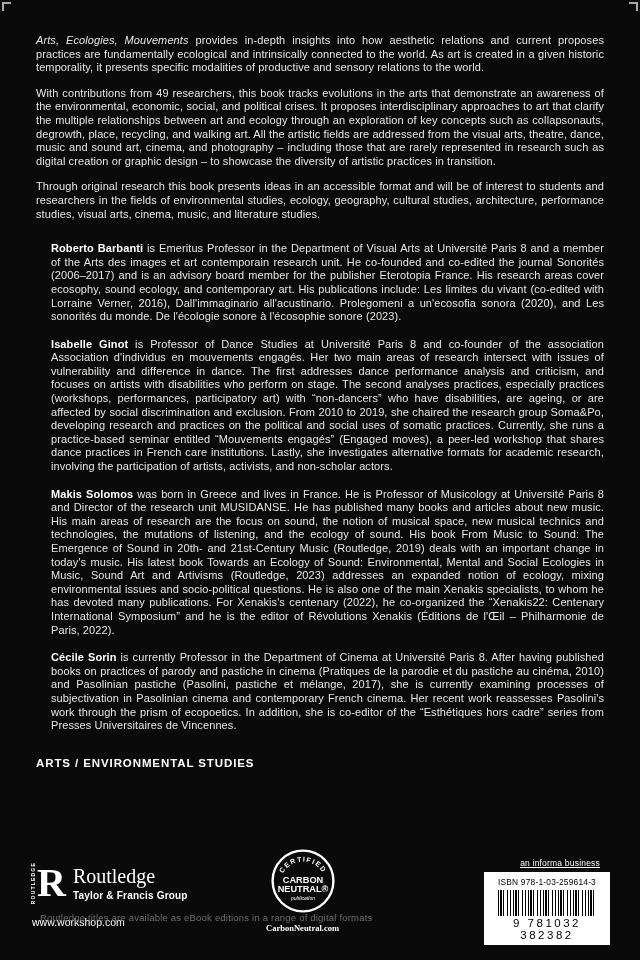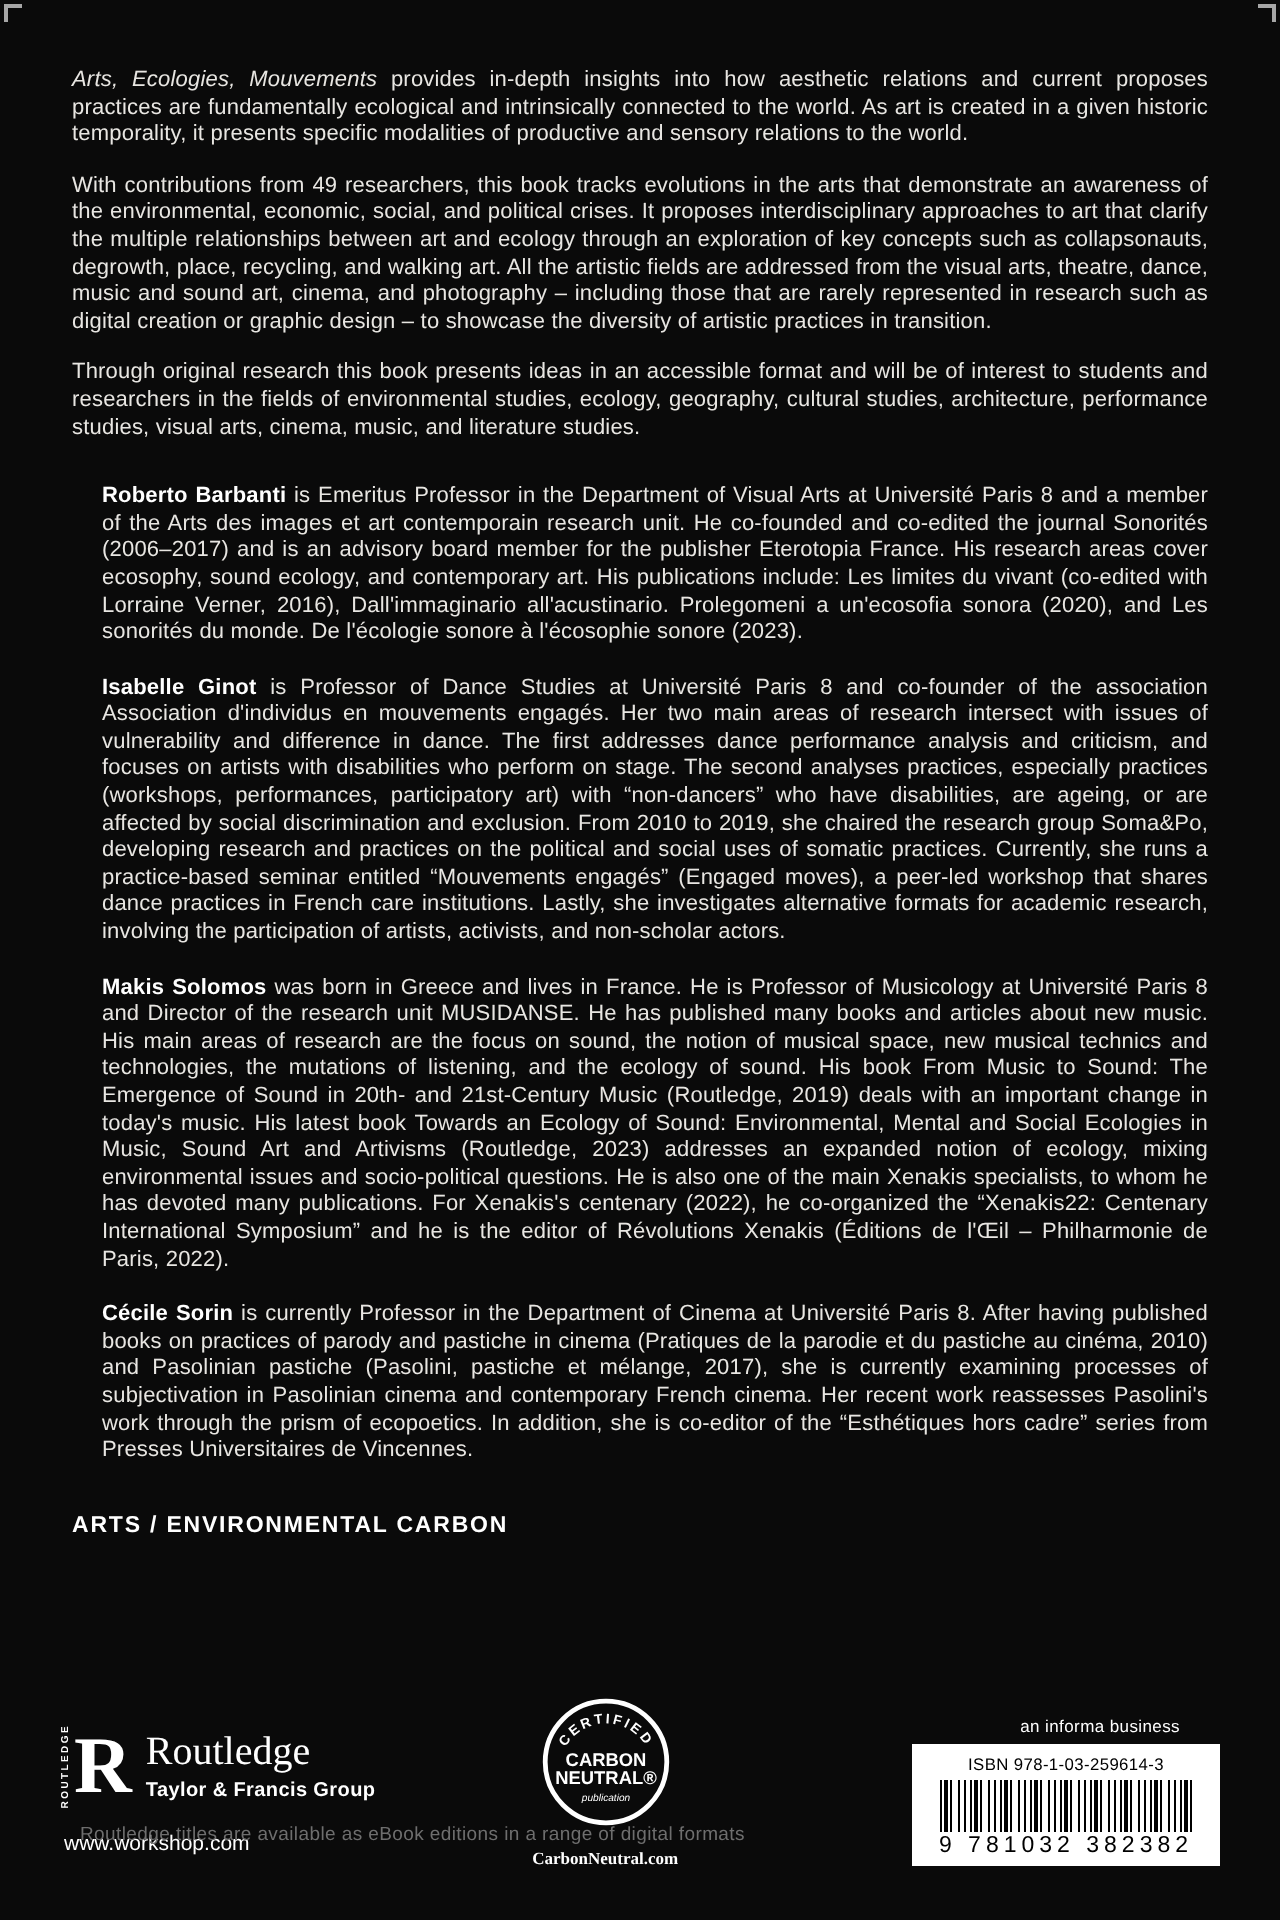--- a/index.html
+++ b/index.html
@@ -58,24 +58,24 @@
   }
   .brand { font-family: "Liberation Serif", serif; font-size: 20px; color: #fff; }
   .brand-sub { font-size: 10px; color: #fff; margin-top: 2px; letter-spacing: 0.2px; font-weight: bold; }
   .website { position: absolute; left: 2px; top: 70px; font-size: 10.5px; color: #fff; }
 
   
   .badge-wrap { position: absolute; left: 47%; top: 0; transform: translateX(-50%); text-align: center; width: 110px; }
   .badge-url { margin-top: 3px; font-size: 8.5px; font-weight: bold; color: #fff; font-family: Liberation Serif, serif; }
 
   
-  .informa { position: absolute; right: 20px; top: 12px; font-size: 8.5px; color: #fff; letter-spacing: 0.2px; }
+  .informa { position: absolute; right: 10px; top: 12px; font-size: 8.5px; color: #fff; letter-spacing: 0.2px; text-decoration: underline; }
   .isbn-box {
     position: absolute; right: 0; top: 26px;
-    width: 154px;
+    width: 126px;
     background: #fff; color: #000;
     padding: 5px 8px 4px;
     text-align: center;
   }
   .isbn-label { font-size: 8.4px; letter-spacing: 0.2px; }
   .barcode {
     height: 26px; margin: 3px 6px 1px;
     background: repeating-linear-gradient(90deg,
       #000 0 1px, #fff 1px 2px,
       #000 2px 4px, #fff 4px 5px,
@@ -103,21 +103,21 @@
     <p class="para">With contributions from 49 researchers, this book tracks evolutions in the arts that demonstrate an awareness of the environmental, economic, social, and political crises. It proposes interdisciplinary approaches to art that clarify the multiple relationships between art and ecology through an exploration of key concepts such as collapsonauts, degrowth, place, recycling, and walking art. All the artistic fields are addressed from the visual arts, theatre, dance, music and sound art, cinema, and photography – including those that are rarely represented in research such as digital creation or graphic design – to showcase the diversity of artistic practices in transition.</p>
     <p class="para">Through original research this book presents ideas in an accessible format and will be of interest to students and researchers in the fields of environmental studies, ecology, geography, cultural studies, architecture, performance studies, visual arts, cinema, music, and literature studies.</p>
 
     <div class="bios">
       <p class="para bio"><strong>Roberto Barbanti</strong><span> is Emeritus Professor in the Department of Visual Arts at Université Paris 8 and a member of the Arts des images et art contemporain research unit. He co-founded and co-edited the journal Sonorités (2006–2017) and is an advisory board member for the publisher Eterotopia France. His research areas cover ecosophy, sound ecology, and contemporary art. His publications include: Les limites du vivant (co-edited with Lorraine Verner, 2016), Dall'immaginario all'acustinario. Prolegomeni a un'ecosofia sonora (2020), and Les sonorités du monde. De l'écologie sonore à l'écosophie sonore (2023).</span></p>
       <p class="para bio"><strong>Isabelle Ginot</strong><span> is Professor of Dance Studies at Université Paris 8 and co-founder of the association Association d'individus en mouvements engagés. Her two main areas of research intersect with issues of vulnerability and difference in dance. The first addresses dance performance analysis and criticism, and focuses on artists with disabilities who perform on stage. The second analyses practices, especially practices (workshops, performances, participatory art) with “non-dancers” who have disabilities, are ageing, or are affected by social discrimination and exclusion. From 2010 to 2019, she chaired the research group Soma&amp;Po, developing research and practices on the political and social uses of somatic practices. Currently, she runs a practice-based seminar entitled “Mouvements engagés” (Engaged moves), a peer-led workshop that shares dance practices in French care institutions. Lastly, she investigates alternative formats for academic research, involving the participation of artists, activists, and non-scholar actors.</span></p>
       <p class="para bio"><strong>Makis Solomos</strong><span> was born in Greece and lives in France. He is Professor of Musicology at Université Paris 8 and Director of the research unit MUSIDANSE. He has published many books and articles about new music. His main areas of research are the focus on sound, the notion of musical space, new musical technics and technologies, the mutations of listening, and the ecology of sound. His book From Music to Sound: The Emergence of Sound in 20th- and 21st-Century Music (Routledge, 2019) deals with an important change in today's music. His latest book Towards an Ecology of Sound: Environmental, Mental and Social Ecologies in Music, Sound Art and Artivisms (Routledge, 2023) addresses an expanded notion of ecology, mixing environmental issues and socio-political questions. He is also one of the main Xenakis specialists, to whom he has devoted many publications. For Xenakis's centenary (2022), he co-organized the “Xenakis22: Centenary International Symposium” and he is the editor of Révolutions Xenakis (Éditions de l'Œil – Philharmonie de Paris, 2022).</span></p>
       <p class="para bio"><strong>Cécile Sorin</strong><span> is currently Professor in the Department of Cinema at Université Paris 8. After having published books on practices of parody and pastiche in cinema (Pratiques de la parodie et du pastiche au cinéma, 2010) and Pasolinian pastiche (Pasolini, pastiche et mélange, 2017), she is currently examining processes of subjectivation in Pasolinian cinema and contemporary French cinema. Her recent work reassesses Pasolini's work through the prism of ecopoetics. In addition, she is co-editor of the “Esthétiques hors cadre” series from Presses Universitaires de Vincennes.</span></p>
     </div>
 
-    <div class="category">ARTS / ENVIRONMENTAL CARBON</div>
+    <div class="category">ARTS / ENVIRONMENTAL STUDIES</div>
   </div>
 
   <div class="footer">
 
     <div class="logo">
       <div class="logo-mark">
         <span class="logo-vertical">ROUTLEDGE</span>
         <span class="logo-r">R</span>
       </div>
       <div class="logo-text">

